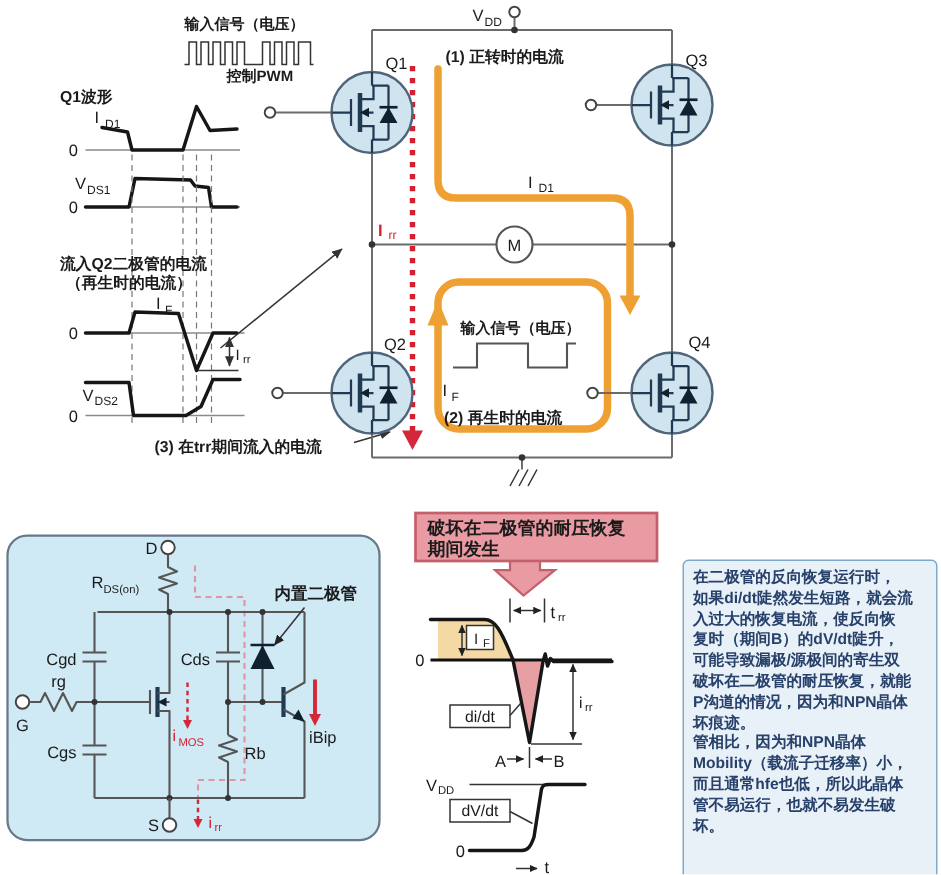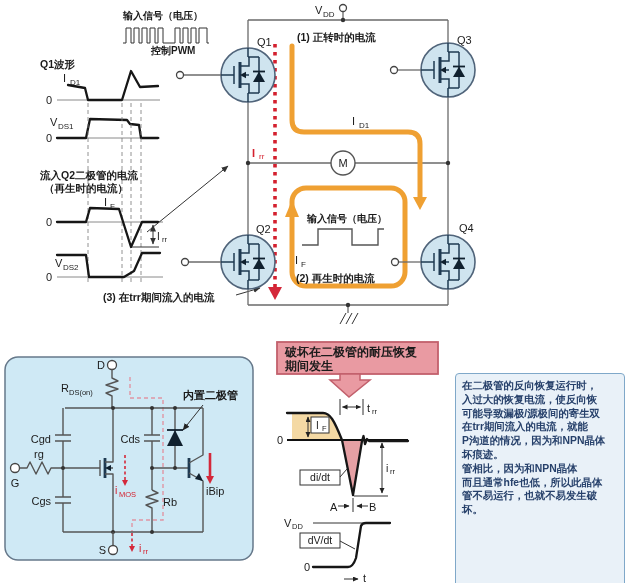--- a/index.html
+++ b/index.html
@@ -300,24 +300,27 @@
   <rect x="30" y="197" width="40" height="15" class="lblbox"></rect>
   <text class="t105" x="50" y="208" text-anchor="middle">dV/dt</text>
   <line class="thin" x1="70" y1="205" x2="85" y2="213"></line>
   <text class="t11" x="40" y="235" text-anchor="end">0</text>
   <line class="thin" x1="74" y1="243" x2="88" y2="243" marker-end="url(#ah3)"></line>
   <text class="t11" x="93" y="246">t</text>
 </svg>
 
 <div id="note-box">
   <div class="nl">在二极管的反向恢复运行时，</div>
+  <div class="nl">如果di/dt陡然发生短路，就会流</div>
   <div class="nl">入过大的恢复电流，使反向恢</div>
+  <div class="nl">复时（期间B）的dV/dt陡升，</div>
   <div class="nl">可能导致漏极/源极间的寄生双</div>
-  <div class="nl">在trr期间流入的电流，就能</div>
+  <div class="nl">破坏在二极管的耐压恢复，就能</div>
   <div class="nl">P沟道的情况，因为和NPN晶体</div>
   <div class="nl">坏痕迹。</div>
   <div class="nl">管相比，因为和NPN晶体</div>
+  <div class="nl">Mobility（载流子迁移率）小，</div>
   <div class="nl">而且通常hfe也低，所以此晶体</div>
   <div class="nl">管不易运行，也就不易发生破</div>
   <div class="nl">坏。</div>
 </div>
 
 </div>
 
 </body></html>

